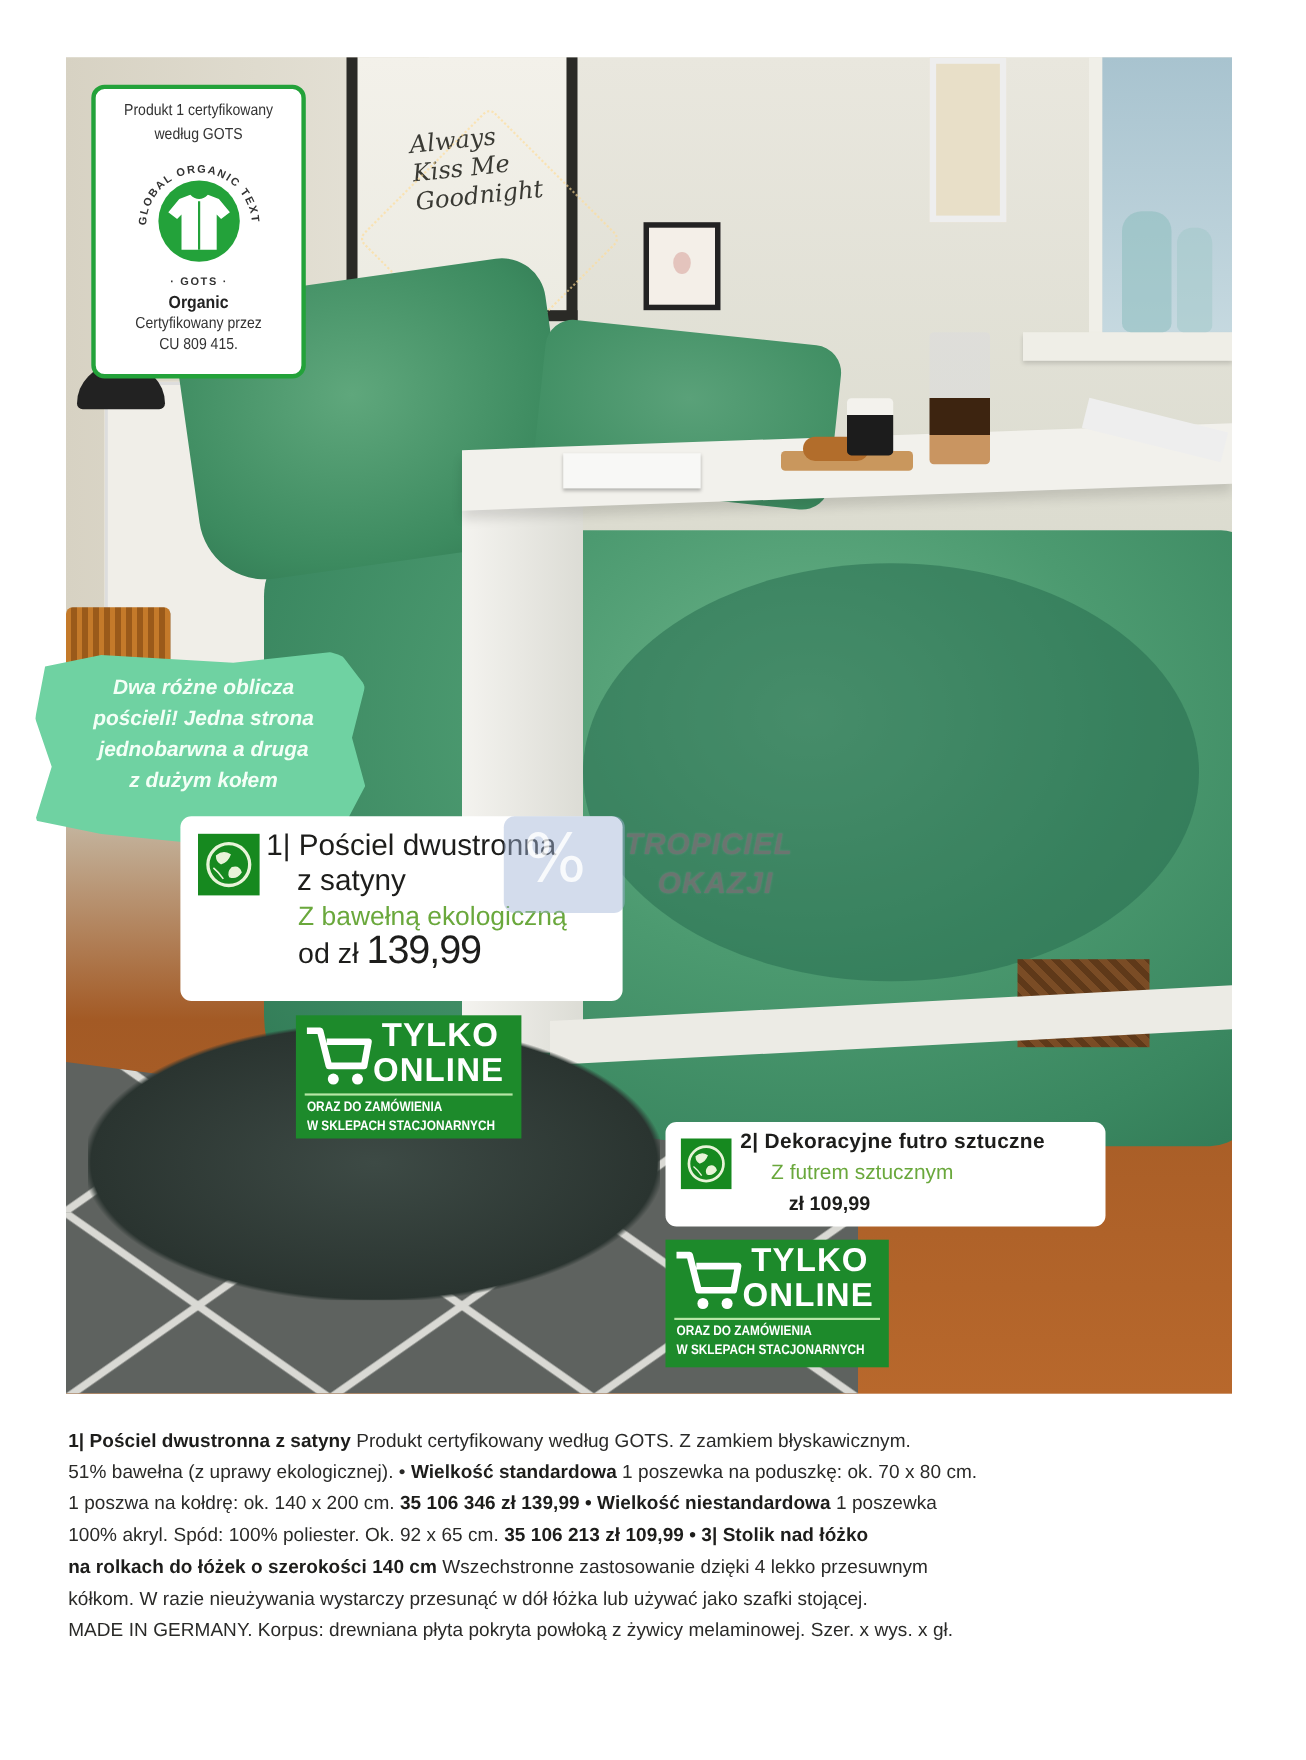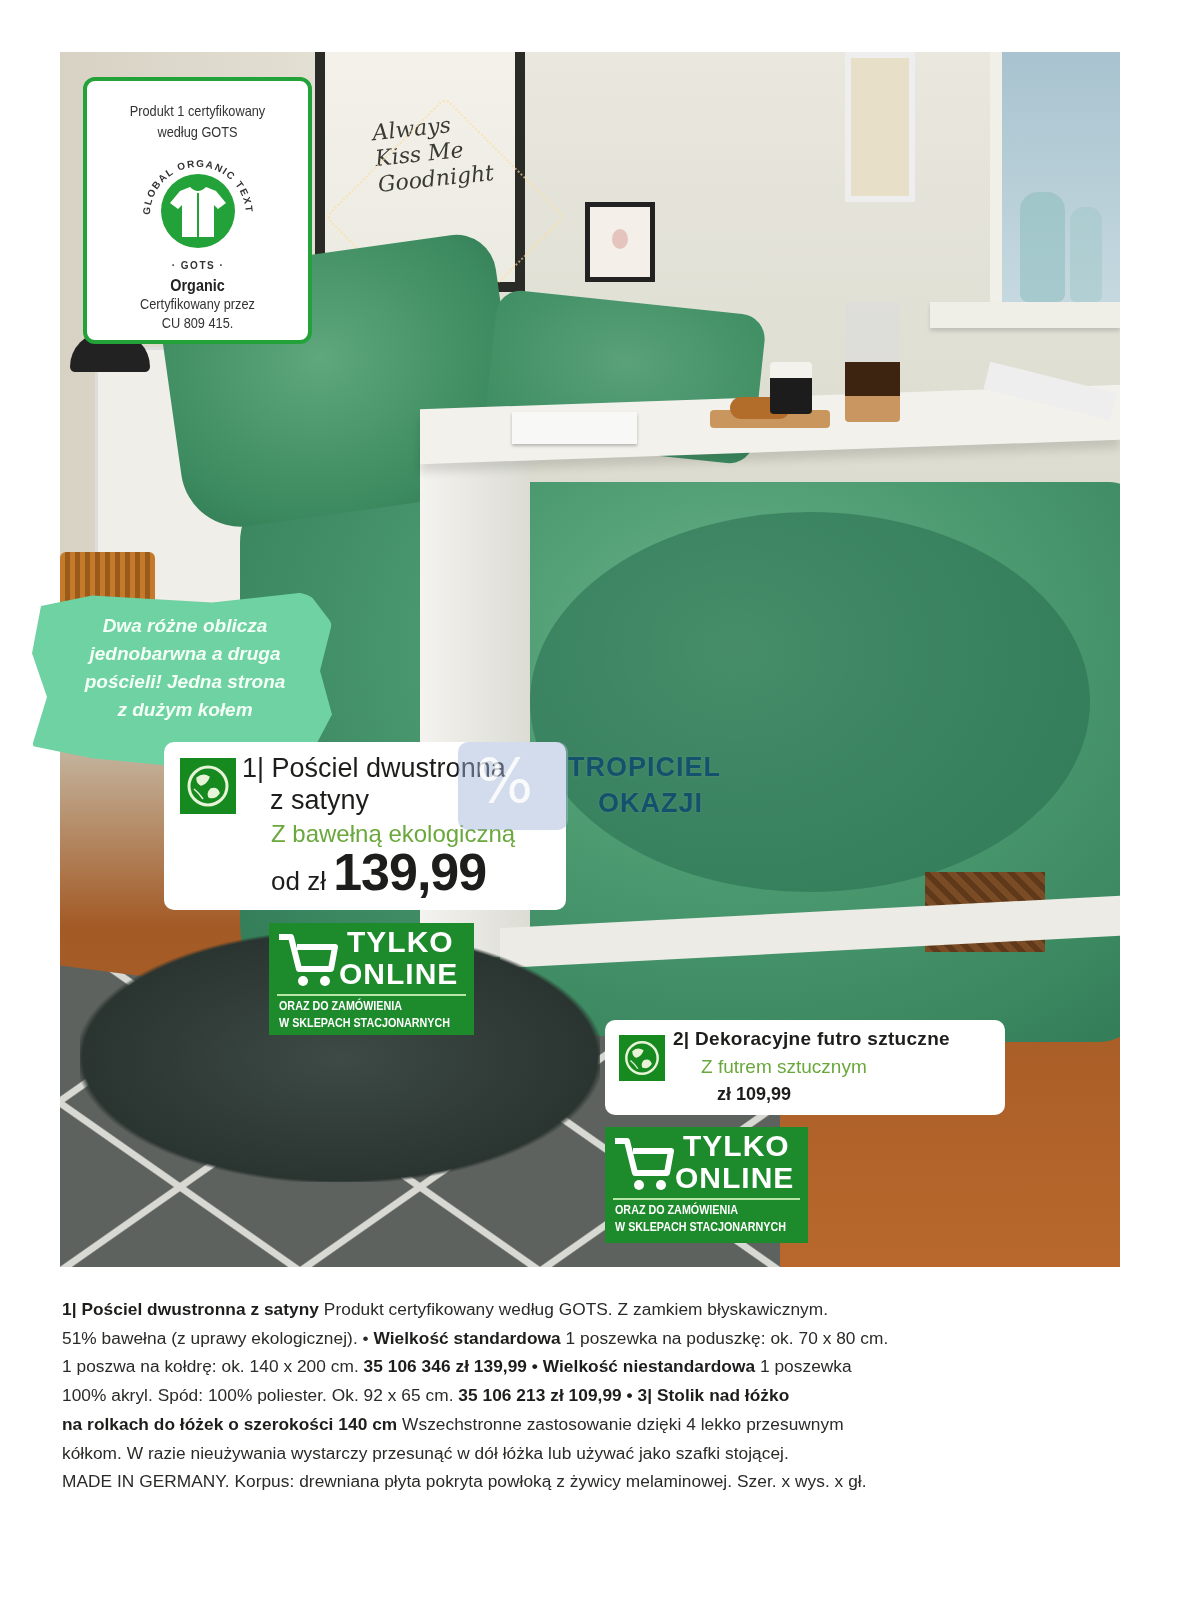--- a/index.html
+++ b/index.html
@@ -42,22 +42,22 @@
     background-image: linear-gradient(35deg, transparent 48.5%, #d9d9d4 49%, #d9d9d4 51%, transparent 51.5%), linear-gradient(-35deg, transparent 48.5%, #d9d9d4 49%, #d9d9d4 51%, transparent 51.5%);
     background-size: 240px 170px; clip-path: polygon(0 10%, 100% 38%, 100% 100%, 0 100%); }
   .fur { position:absolute; left:20px; top:880px; width:520px; height:250px; background: radial-gradient(ellipse at 50% 50%, #3d4a45, #2a3430 70%, rgba(42,52,48,0) 72%); }
   .basket { position:absolute; left:865px; top:820px; width:120px; height:80px; background: repeating-linear-gradient(45deg,#7a4c25 0 6px,#5f3919 6px 12px); }
   .plant-stool { position:absolute; left:0; top:500px; width:95px; height:60px; background: repeating-linear-gradient(90deg,#c47a2a 0 5px,#9a5a1a 5px 10px); border-radius: 6px; }
   .fairy { position:absolute; left:300px; top:80px; width:170px; height:170px; border:2px dotted rgba(255,220,150,.9); transform: rotate(45deg); border-radius: 8px; opacity:.7; }
   .script { position:absolute; left:315px; top:62px; font-family: "DejaVu Serif", serif; font-style: italic; font-size: 22px; color:#3a3a34; line-height: 26px; transform: rotate(-6deg); }
 
   
   .gots {
-    position:absolute; left:83px; top:77px; width:229px; height:267px; background:#fff;
-    border:4px solid #23a23a; border-radius: 12px; text-align:center; padding-top:20px;
+    position:absolute; left:83px; top:77px; width:195px; height:267px; background:#fff;
+    border:4px solid #23a23a; border-radius: 12px; text-align:center; padding-top:10px;
   }
   .gots .t1 { font-family: "Liberation Sans Narrow","Liberation Sans", sans-serif; font-size: 14.5px; line-height: 21px; color:#333; transform: scaleX(.88); }
   .gots-seal { position: relative; width: 140px; height: 130px; margin: 4px auto 0; }
   .gots-seal svg { width:140px; height:130px; }
   .gots .org { font-weight: bold; font-size: 16px; color:#222; margin-top: 0; transform: scaleX(.9); }
   .gots .t2 { font-size: 14.5px; line-height: 19px; color:#333; transform: scaleX(.88); }
 
   
   .brush {
     position:absolute; left:32px; top:592px; width:300px; height:175px;
@@ -72,27 +72,27 @@
   
   .card1 {
     position:absolute; left:164px; top:742px; width:402px; height:168px; background:#fff; border-radius: 10px;
   }
   .eco-icon { position:absolute; width:56px; height:56px; background:#16891f; display:flex; align-items:center; justify-content:center; }
   .eco-icon svg { width:46px; height:46px; }
   .card1 .eco-icon { left:16px; top:16px; }
   .card1 .title { position:absolute; left:78px; top:10px; font-size: 27px; line-height: 32px; color:#1d1d1b; }
   .card1 .sub { position:absolute; left:107px; top:78px; font-size: 24px; color:#6aa83c; }
   .card1 .price { position:absolute; left:107px; top:100px; font-size: 26px; color:#1d1d1b; }
-  .card1 .price .big { font-size: 52px; font-weight: 700; letter-spacing: -1px; }
+  .card1 .price .big { font-size: 36px; font-weight: 400; letter-spacing: -1px; }
 
   
   .wm { position:absolute; left:458px; top:742px; width:245px; height:88px; opacity:.85; }
   .wm-box { position:absolute; left:0; top:0; width:110px; height:88px; background: rgba(160,180,215,.55); border-radius: 10px; }
   .wm-box span { position:absolute; left:18px; top:4px; font-size: 60px; color: rgba(255,255,255,.85); font-family: "DejaVu Sans", sans-serif; }
-  .wm-t { position:absolute; left:110px; top:6px; font-weight: bold; font-size: 27px; line-height: 38px; color:#0c4a6e; letter-spacing: 1px; text-shadow: 0 0 2px #6b8f80; }
+  .wm-t { position:absolute; left:110px; top:6px; font-weight: bold; font-size: 27px; line-height: 38px; color:#737373; letter-spacing: 1px; text-shadow: 0 0 2px #6b8f80; font-style: italic; }
   .wm-t2 { left:140px; top:42px; }
 
   
   .online {
     position:absolute; width:205px; height:112px; background:#1d8a2b; color:#fff;
   }
   .online-1 { left:269px; top:923px; }
   .online-2 { left:605px; top:1127px; width:203px; height:116px; }
   .online .cart { position:absolute; left:8px; top:8px; width:62px; height:56px; }
   .online .l1 { position:absolute; left:78px; top:2px; font-weight:bold; font-size: 30px; line-height: 33px; letter-spacing: 1px; }
@@ -172,22 +172,22 @@
     </svg>
   </div>
   <div class="org">Organic</div>
   <div class="t2">Certyfikowany przez</div>
   <div class="t2">CU 809 415.</div>
 </div>
 
 <div class="brush"></div>
 <div class="brush-text">
   <div>Dwa różne oblicza</div>
+  <div>pościeli! Jedna strona</div>
   <div>jednobarwna a druga</div>
-  <div>pościeli! Jedna strona</div>
   <div>z dużym kołem</div>
 </div>
 
 <div class="card1">
   <div class="eco-icon">
     <svg viewBox="0 0 46 46">
         <circle cx="23" cy="23" r="19" fill="none" stroke="#e8f4d8" stroke-width="3"></circle>
         <path d="M12 15 Q18 10 24 14 Q22 20 16 22 Q12 20 12 15 Z M26 26 Q32 24 34 30 Q30 36 24 34 Q22 30 26 26 Z M9 26 Q14 30 18 36" fill="#e8f4d8" stroke="#e8f4d8" stroke-width="1.5"></path>
       </svg>
   </div>

